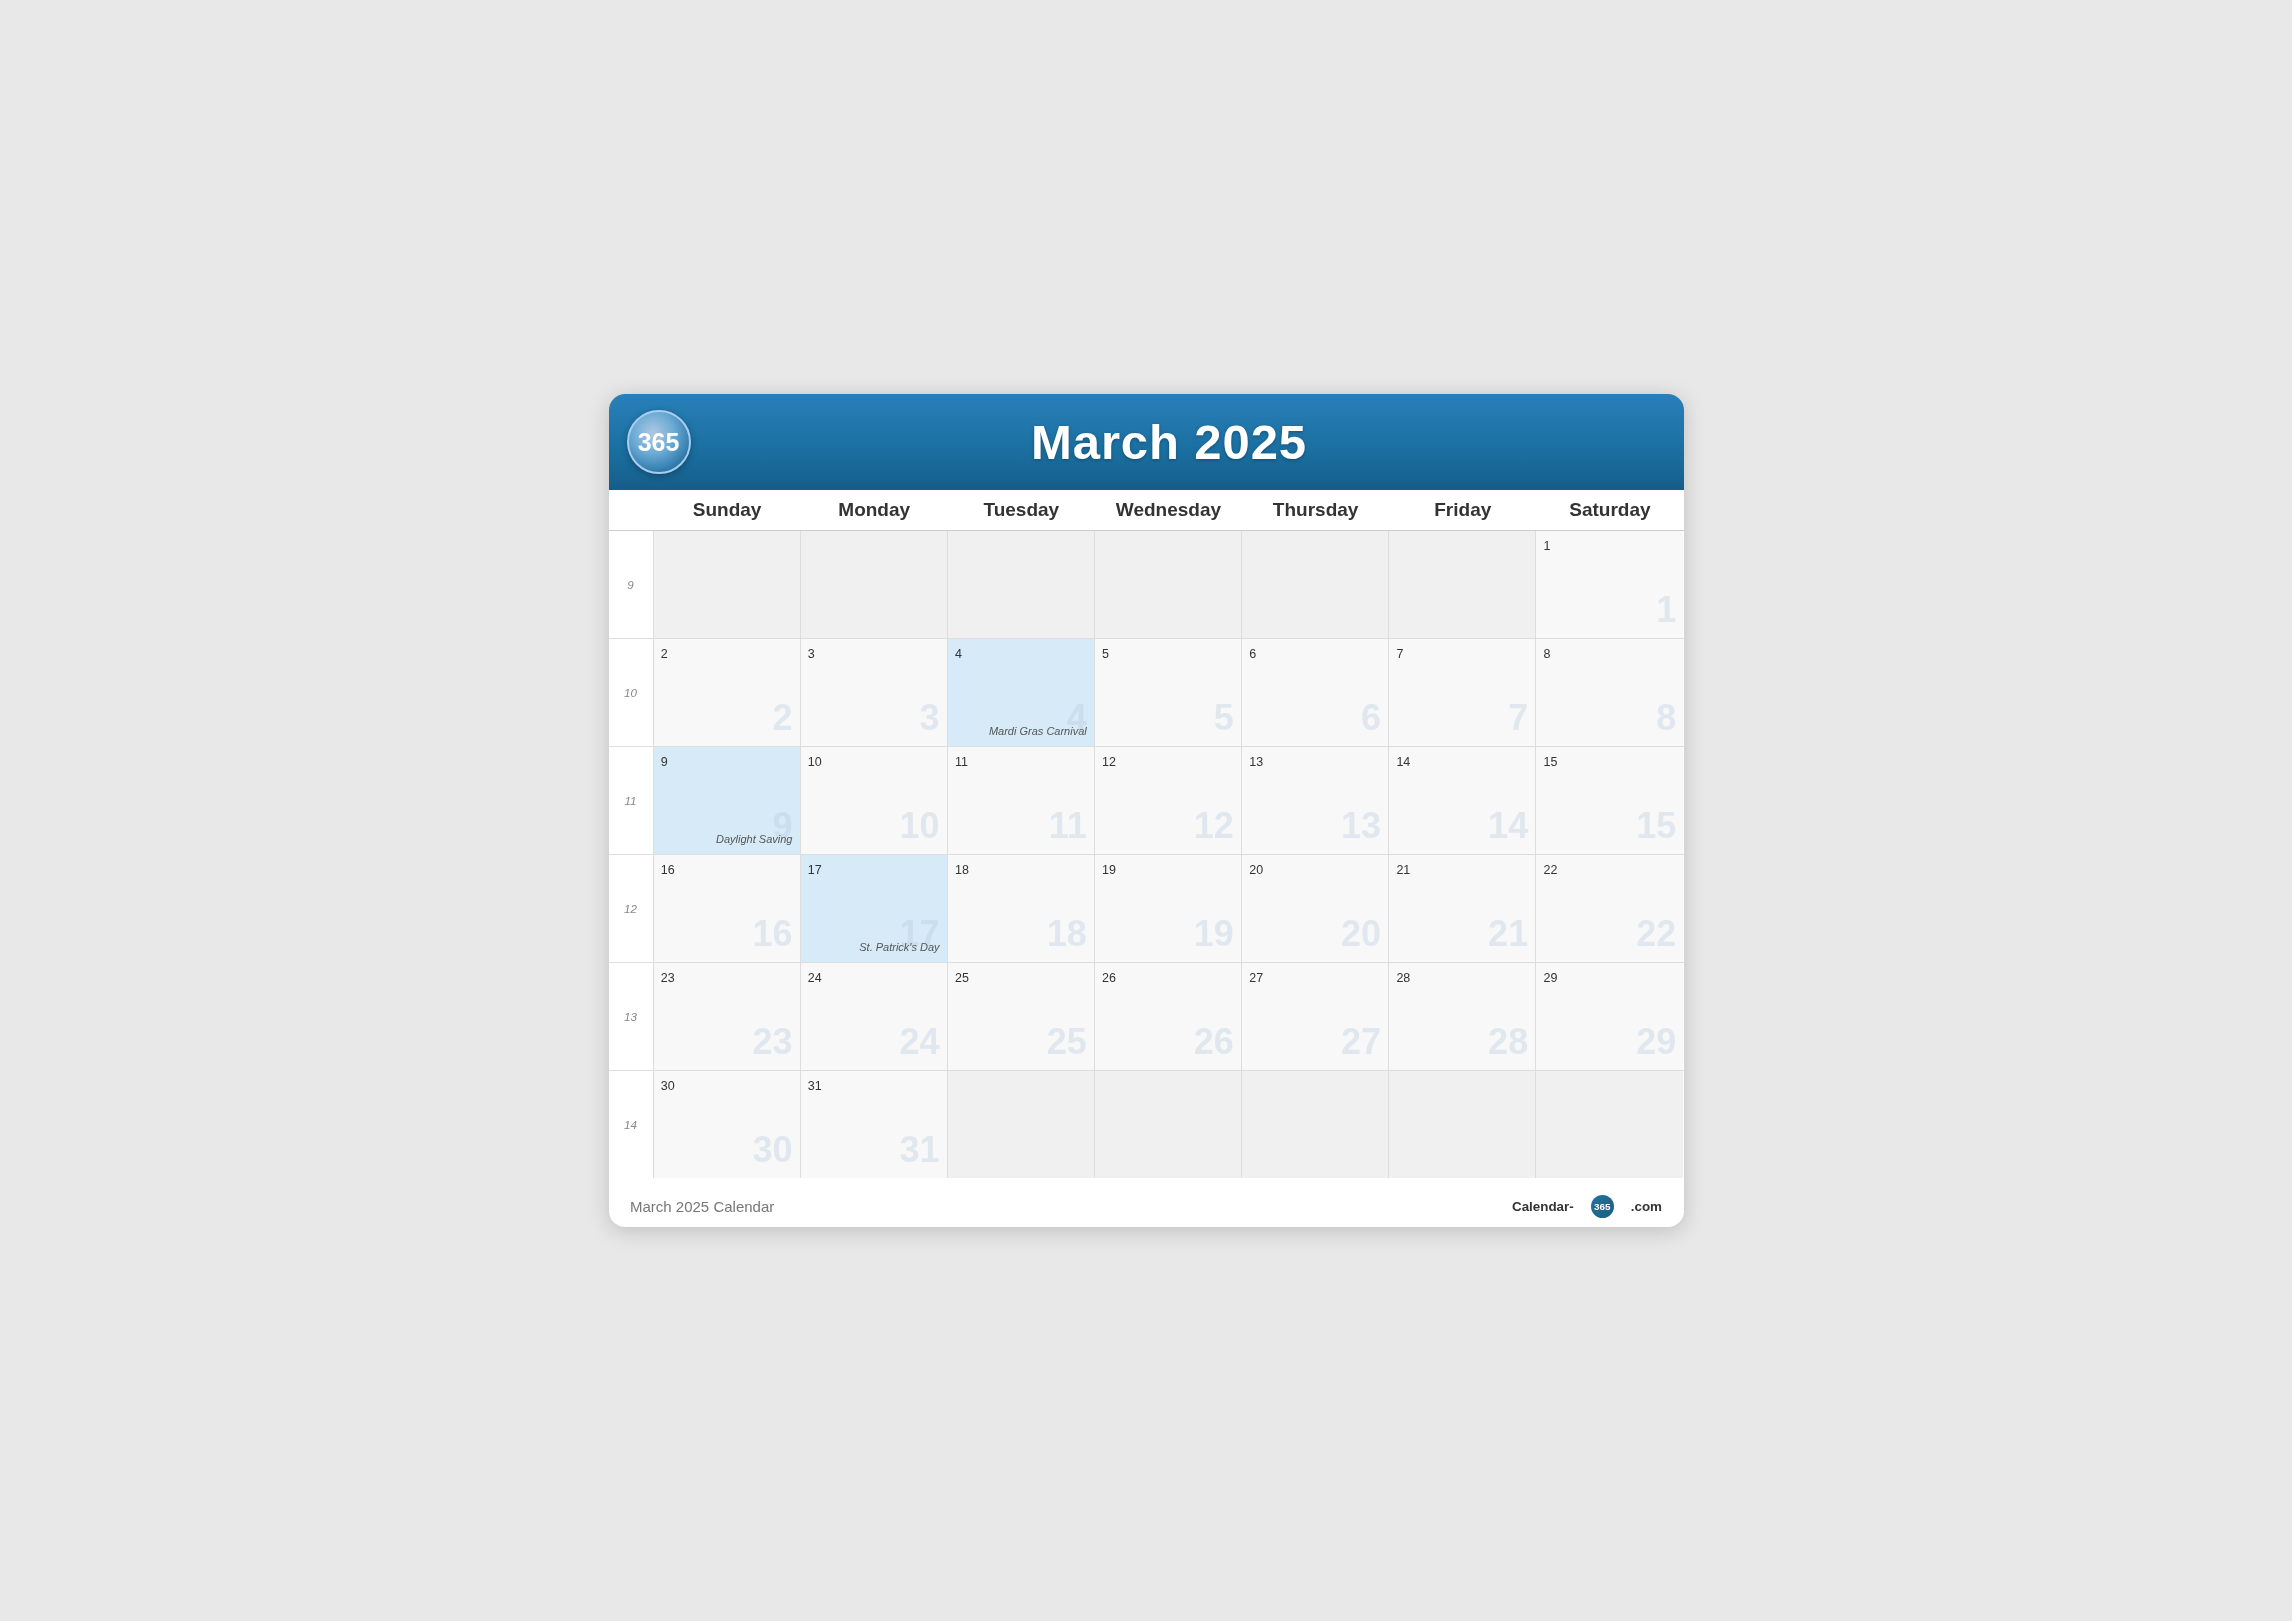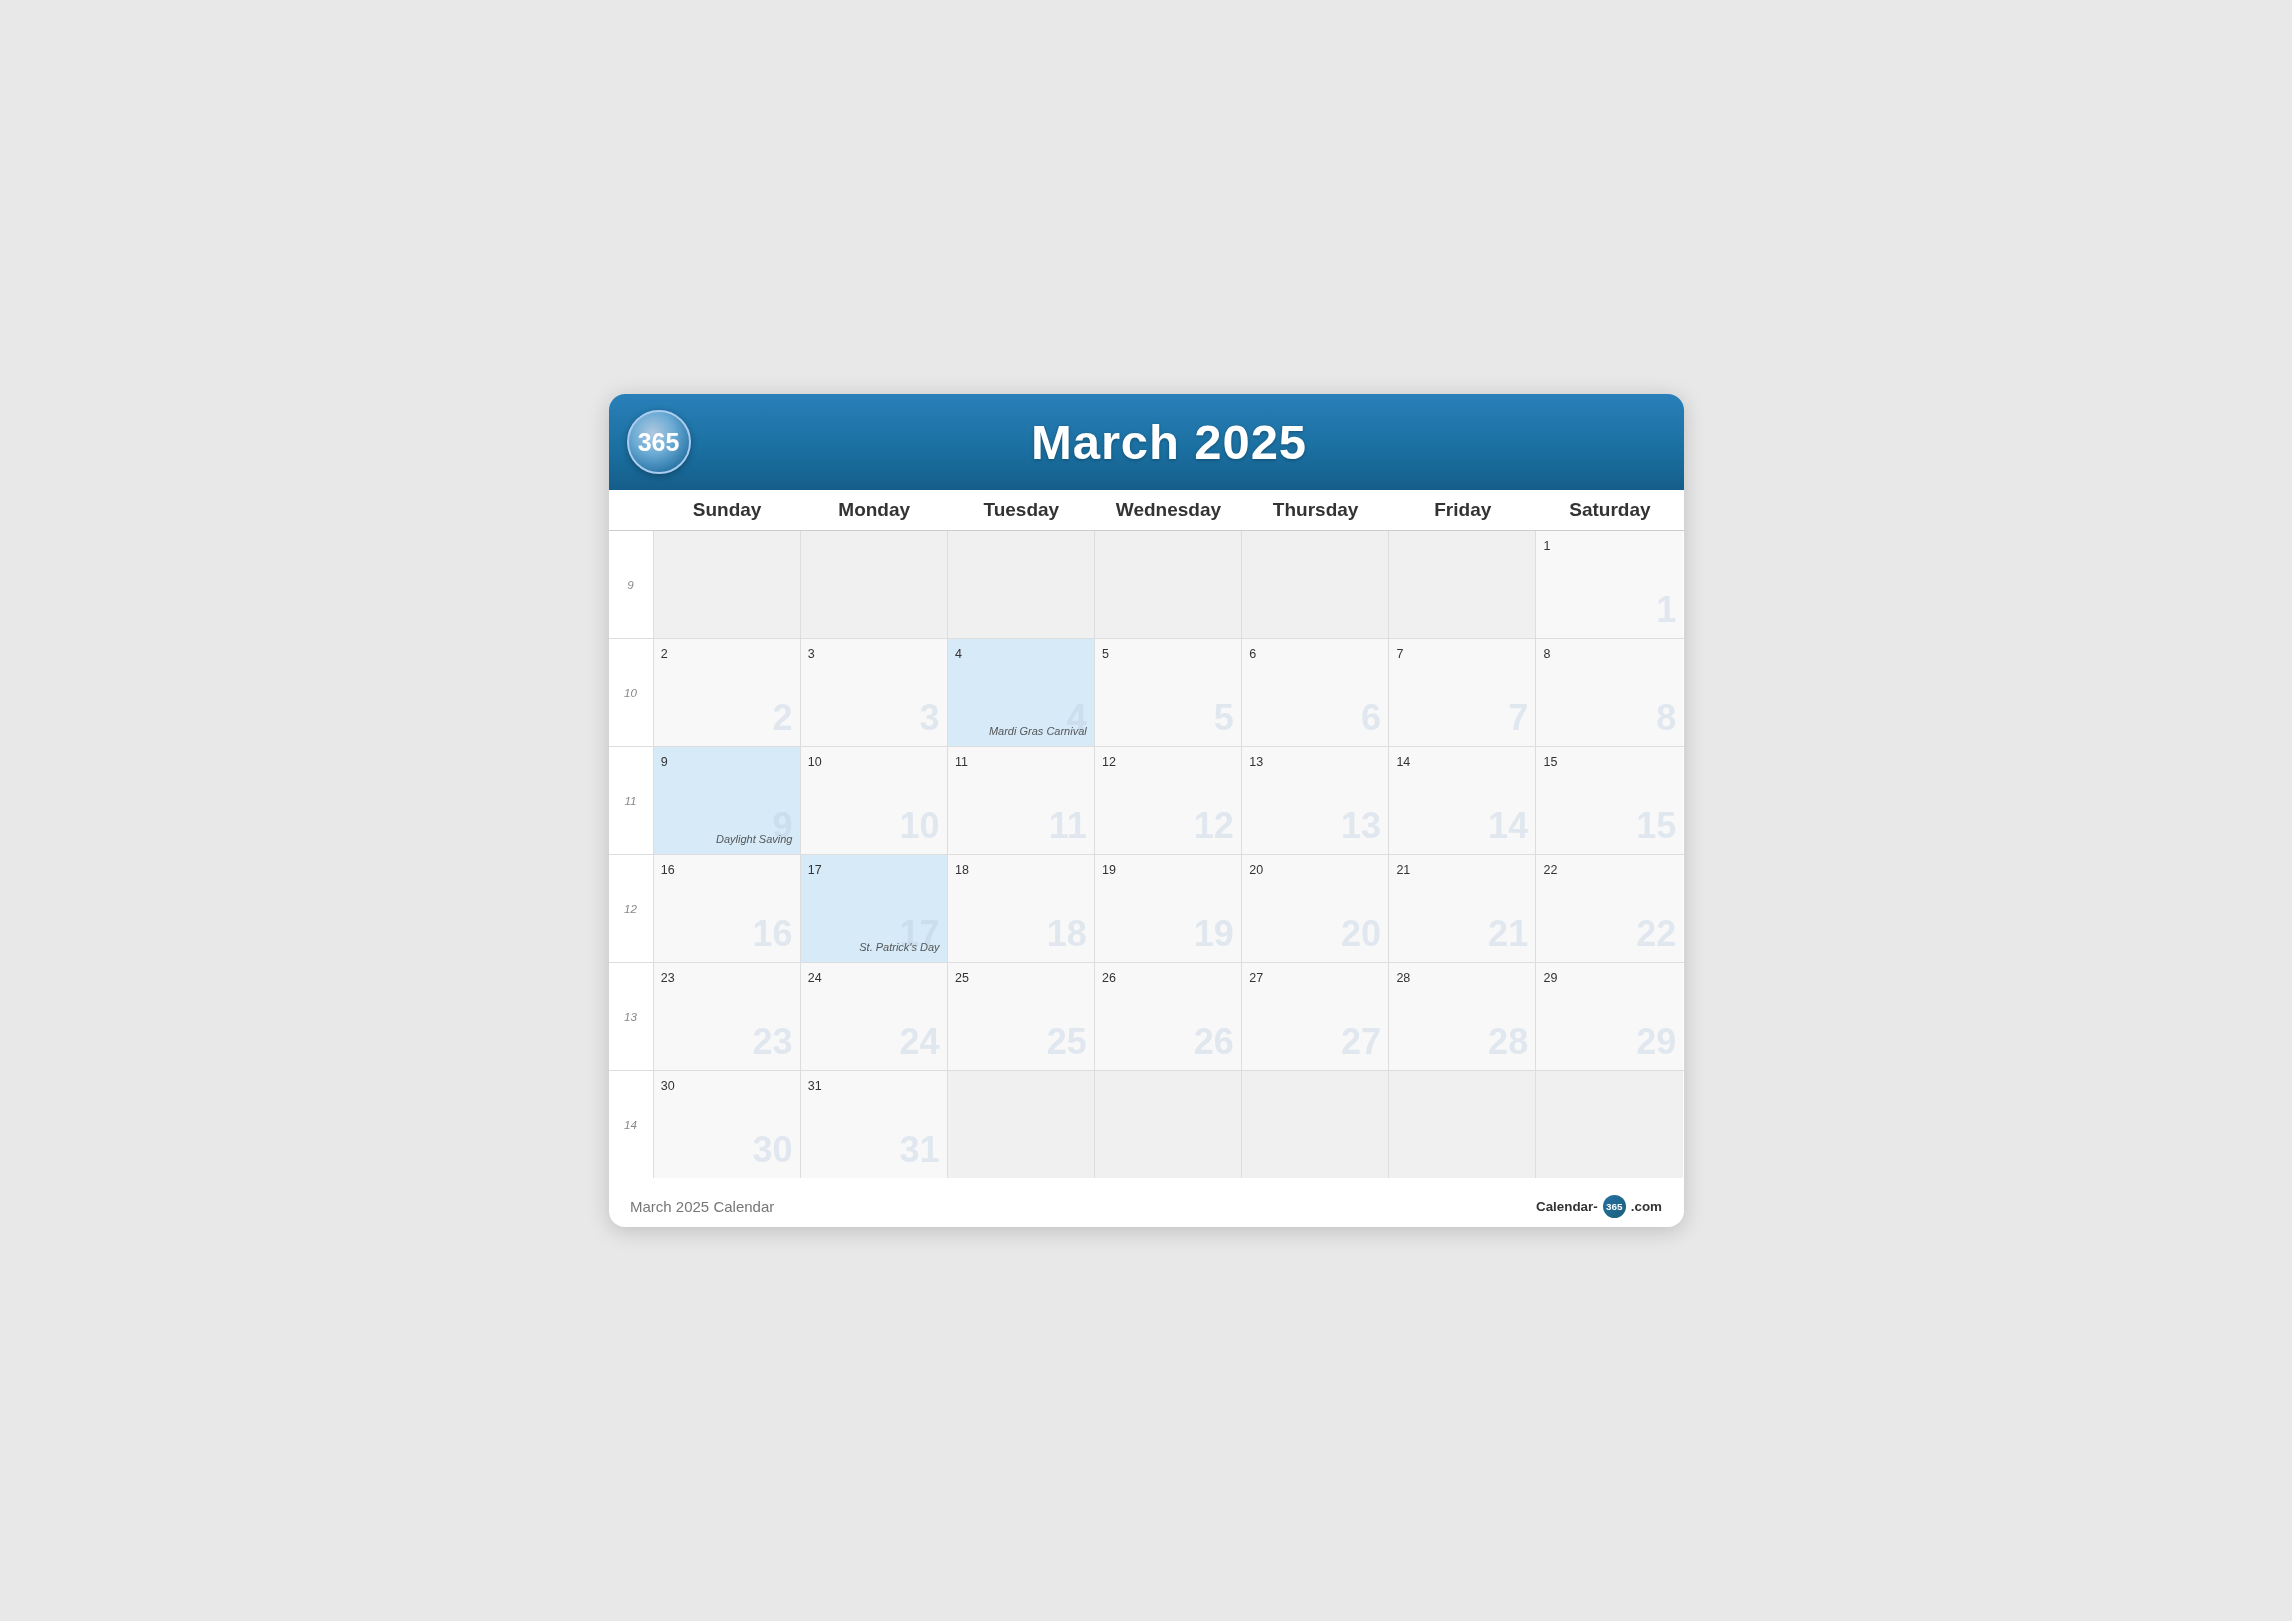--- a/index.html
+++ b/index.html
@@ -153,21 +153,21 @@
     .footer-left {
       font-size: 15px;
       color: #777;
     }
     .footer-right {
       display: flex;
       align-items: center;
       font-size: 13.4px;
       color: #333;
       font-weight: bold;
-      gap: 5px;
+      gap: 17px;
     }
     .footer-logo-circle {
       width: 23px;
       height: 23px;
       background: linear-gradient(135deg, #2471a3, #1a5f7a);
       border-radius: 50%;
       display: inline-flex;
       align-items: center;
       justify-content: center;
       font-size: 9.9px;

